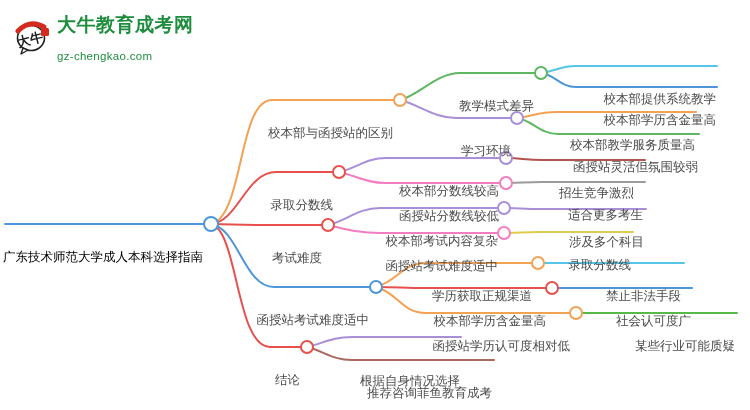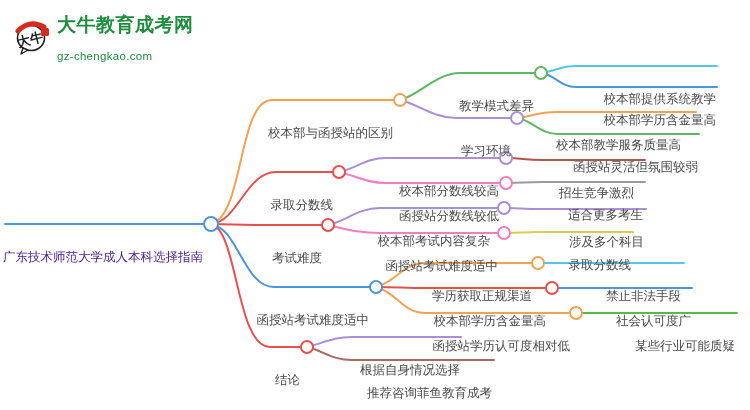--- a/index.html
+++ b/index.html
@@ -1,21 +1,21 @@
 <!DOCTYPE html>
 <html><head>
 <meta charset="utf-8">
 <style>
   html,body{margin:0;padding:0;background:#fff;}
   .stage{position:relative;width:750px;height:410px;background:#ffffff;overflow:hidden;
          font-family:"Liberation Sans","DejaVu Sans",sans-serif;}
   svg.edges{position:absolute;left:0;top:0;}
   .nodes .node{position:absolute;height:16px;line-height:16px;font-size:12.5px;
                color:#4a4a4a;white-space:nowrap;margin-top:42px;}
-  .node.root{color:#4c1d95;}
+  .node.root{color:#000000;}
   
   .logo{position:absolute;left:14px;top:12px;display:flex;align-items:center;gap:7px;cursor:pointer;}
   .logo-text{display:flex;flex-direction:column;}
   .logo-cn{font-size:19px;font-weight:bold;color:#1E8E3E;letter-spacing:0.5px;}
   .logo-en{font-size:11.5px;font-weight:normal;color:#1E8E3E;margin-top:12px;letter-spacing:0.3px;}
 </style>
 </head>
 <body>
 
 <div class="stage">
@@ -78,45 +78,45 @@
   </svg>
 
   <div class="nodes">
     <div class="node root" style="right:547px;top:207px">广东技术师范大学成人本科选择指南</div>
 
     <div class="node" style="right:357px;top:83px">校本部与函授站的区别</div>
     <div class="node" style="right:216px;top:56px">教学模式差异</div>
     <div class="node" style="right:34px;top:49px">校本部提供系统教学</div>
     <div class="node" style="right:34px;top:70px">校本部学历含金量高</div>
     <div class="node" style="right:239px;top:101px">学习环境</div>
-    <div class="node" style="right:69px;top:95px">校本部教学服务质量高</div>
+    <div class="node" style="right:55px;top:95px">校本部教学服务质量高</div>
     <div class="node" style="right:52px;top:117px">函授站灵活但氛围较弱</div>
 
     <div class="node" style="right:417px;top:155px">录取分数线</div>
     <div class="node" style="right:251px;top:141px">校本部分数线较高</div>
     <div class="node" style="right:116px;top:143px">招生竞争激烈</div>
     <div class="node" style="right:251px;top:166px">函授站分数线较低</div>
     <div class="node" style="right:107px;top:165px">适合更多考生</div>
 
     <div class="node" style="right:428px;top:208px">考试难度</div>
-    <div class="node" style="right:260px;top:191px">校本部考试内容复杂</div>
+    <div class="node" style="right:252px;top:191px">校本部考试内容复杂</div>
     <div class="node" style="right:106px;top:192px">涉及多个科目</div>
     <div class="node" style="right:252px;top:216px">函授站考试难度适中</div>
     <div class="node" style="right:119px;top:215px">录取分数线</div>
 
     <div class="node" style="right:381px;top:270px">函授站考试难度适中</div>
     <div class="node" style="right:218px;top:246px">学历获取正规渠道</div>
     <div class="node" style="right:69px;top:246px">禁止非法手段</div>
     <div class="node" style="right:204px;top:271px">校本部学历含金量高</div>
     <div class="node" style="right:59px;top:271px">社会认可度广</div>
     <div class="node" style="right:180px;top:296px">函授站学历认可度相对低</div>
     <div class="node" style="right:15px;top:296px">某些行业可能质疑</div>
 
     <div class="node" style="right:450px;top:330px">结论</div>
-    <div class="node" style="right:290px;top:320px">根据自身情况选择</div>
+    <div class="node" style="right:290px;top:331px">根据自身情况选择</div>
     <div class="node" style="right:258px;top:343px">推荐咨询菲鱼教育成考</div>
   </div>
 
   <div class="logo">
     <svg width="36" height="40" viewBox="0 0 36 40">
       <ellipse cx="17" cy="21" rx="13.5" ry="12.5" fill="#ffffff" stroke="#222222" stroke-width="1.6"></ellipse>
       <path d="M9 31 L7 37 L14 33 Z" fill="#ffffff" stroke="#222222" stroke-width="1.4" stroke-linejoin="round"></path>
       <path d="M4 14 Q16 2 30 10" fill="none" stroke="#D42B1E" stroke-width="5" stroke-linecap="round"></path>
       <rect x="27" y="11" width="8" height="8" rx="1.5" fill="#D42B1E"></rect>
       <text x="16" y="27" font-size="13" font-weight="bold" fill="#222222" text-anchor="middle" transform="rotate(-14 16 22)">大牛</text>

